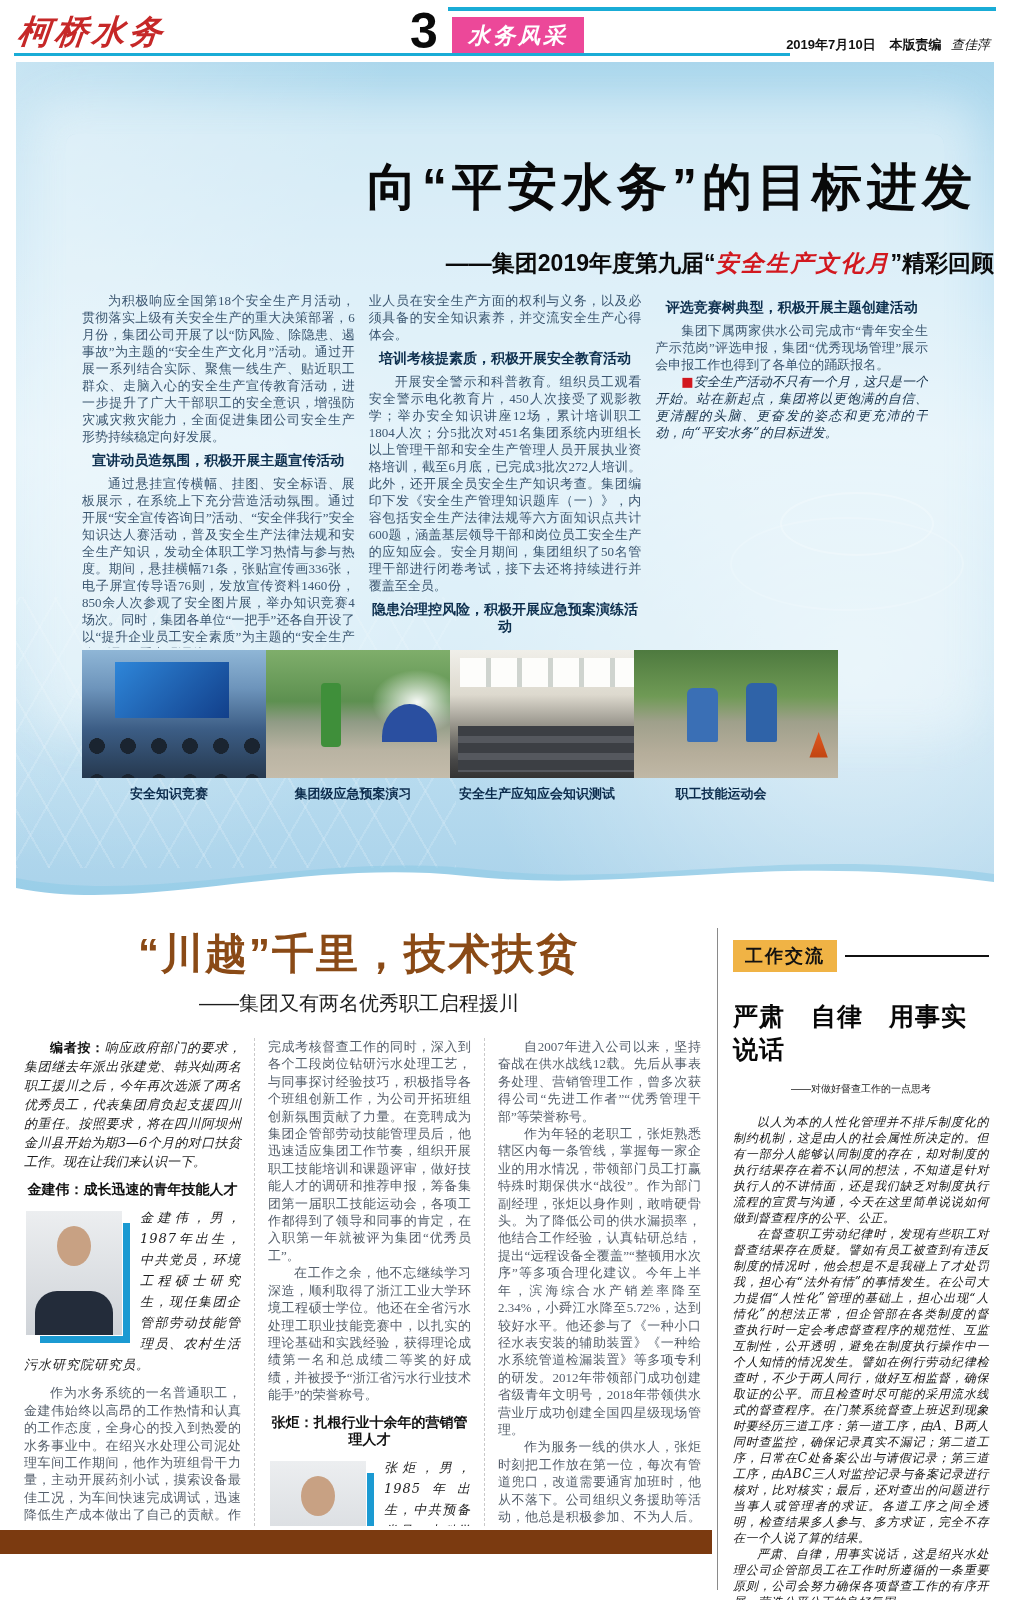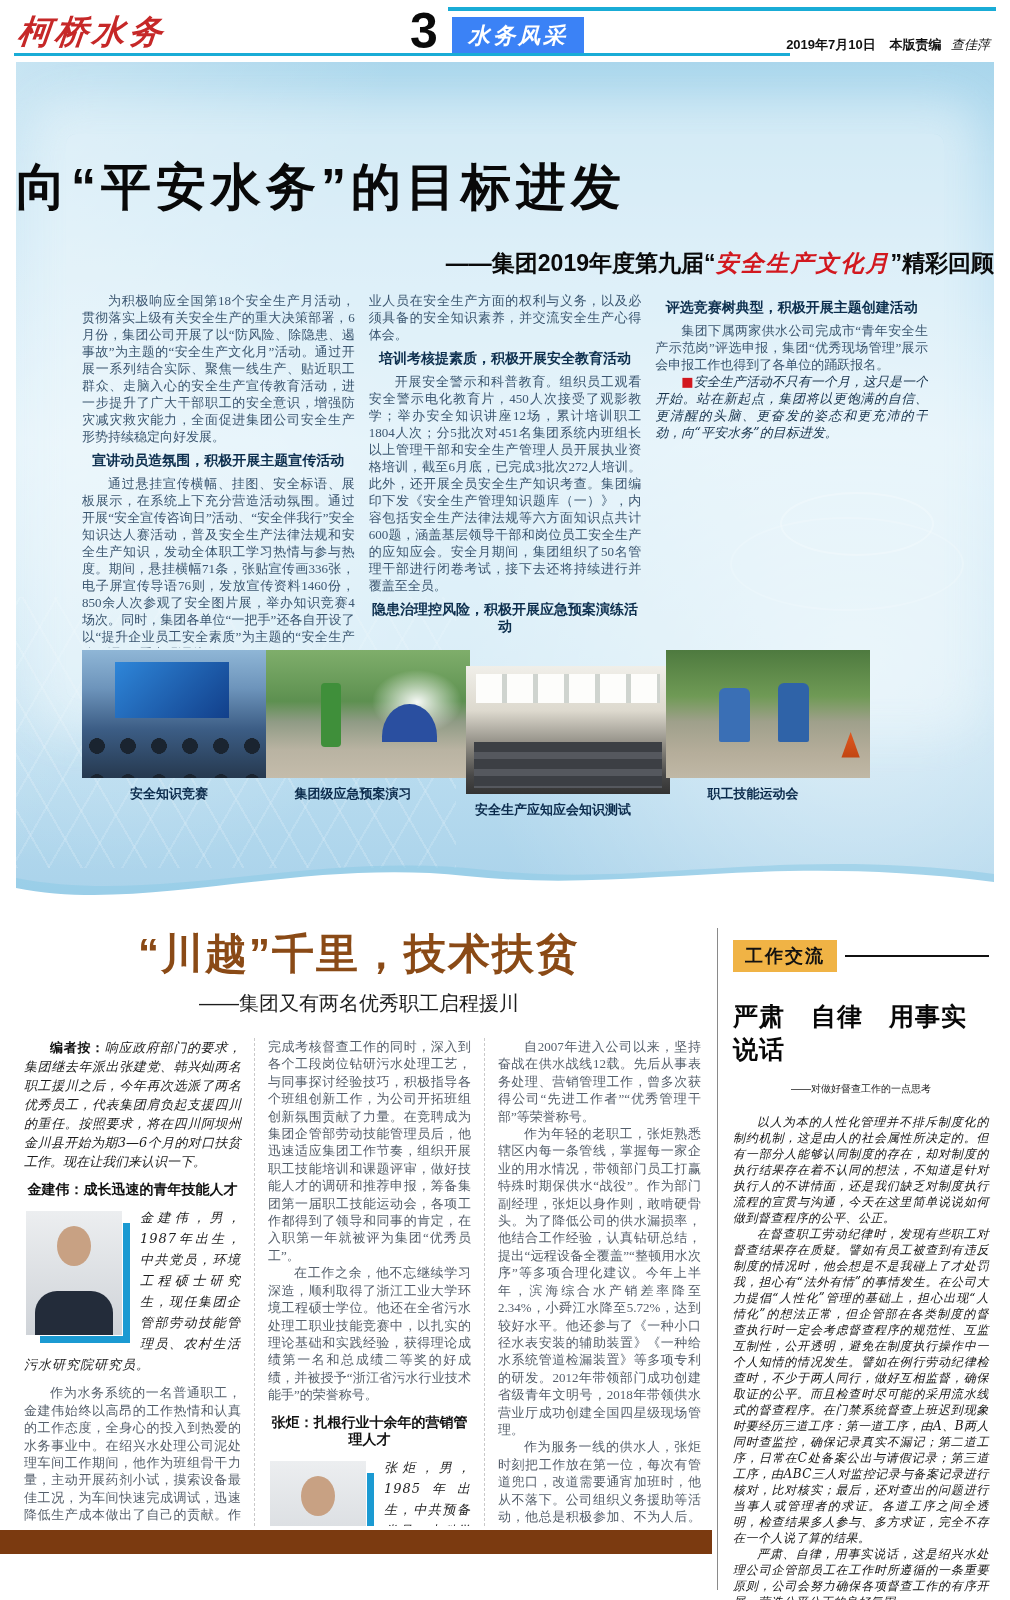--- a/index.html
+++ b/index.html
@@ -3,21 +3,21 @@
 <meta charset="utf-8">
 <style>
   html,body{margin:0;padding:0;}
   body{width:1010px;height:1600px;position:relative;background:#ffffff;overflow:hidden;
        font-family:"Liberation Sans",sans-serif;}
   
   .masthead{position:absolute;left:0;top:0;width:1010px;height:62px;background:#fff;}
   .logo{position:absolute;left:18px;top:10px;font-family:"DejaVu Serif",serif;font-style:italic;
         font-weight:700;font-size:33px;color:#c62828;transform:skew(-6deg);letter-spacing:4px;}
   .pagenum{position:absolute;left:410px;top:2px;font-size:50px;font-weight:900;color:#0a0a0a;}
-  .secbox{position:absolute;left:452px;top:17px;background:#3b82f6;color:#ffffff;
+  .secbox{position:absolute;left:452px;top:17px;background:#ec4899;color:#ffffff;
           font-size:22px;font-weight:800;font-style:italic;padding:4px 16px;letter-spacing:3px;}
   .line-top{position:absolute;left:448px;right:14px;top:7px;height:4px;background:#19acd6;}
   .line-bottom{position:absolute;left:14px;top:53px;width:776px;height:3px;background:#19acd6;}
   .dateline{position:absolute;right:20px;top:36px;font-size:13px;color:#111;margin-left:16px;}
   .dateline .b{font-weight:700;}
   .dateline .ed{font-family:"DejaVu Serif",serif;font-style:italic;margin-left:6px;}
   
   .banner{position:absolute;left:16px;top:62px;width:978px;height:846px;overflow:hidden;
           background:linear-gradient(180deg,#a9d6ec 0%,#c6e4f4 22%,#d9eef9 45%,#c4e3f3 70%,#a9d2ea 100%);}
   .banner .sheen{position:absolute;inset:0;background:
@@ -26,21 +26,21 @@
       linear-gradient(115deg,rgba(255,255,255,.35) 0%,transparent 28%);}
   .banner .grid{position:absolute;left:0;bottom:40px;width:45%;height:32%;opacity:.5;background:
       repeating-linear-gradient(60deg,rgba(255,255,255,.35) 0 2px,transparent 2px 28px),
       repeating-linear-gradient(-60deg,rgba(255,255,255,.28) 0 2px,transparent 2px 32px);}
   .ripple{position:absolute;border:2px solid rgba(255,255,255,.4);border-radius:50%;}
   .r1{right:60px;top:430px;width:150px;height:60px;}
   .r2{right:30px;top:455px;width:230px;height:90px;border-color:rgba(255,255,255,.25);}
   .panel{position:absolute;left:50px;top:72px;right:50px;height:565px;background:rgba(238,247,252,.55);
          box-shadow:0 0 45px 35px rgba(238,247,252,.55);border-radius:10px;}
   .wave{position:absolute;left:0;bottom:0;width:100%;height:64px;}
-  .f-title{position:absolute;left:0;right:17px;top:98px;text-align:left;font-size:50px;line-height:1.1;
+  .f-title{position:absolute;left:0;right:17px;top:98px;text-align:right;font-size:50px;line-height:1.1;
            font-weight:900;color:#090909;letter-spacing:5px;}
   .f-sub{position:absolute;left:0;right:0;top:186px;text-align:right;font-size:23px;font-weight:700;color:#0a0a0a;}
   .f-sub .red{color:#d2181f;font-family:"DejaVu Serif",serif;font-style:italic;letter-spacing:2px;}
   .f-cols{position:absolute;left:66px;top:230px;width:846px;height:356px;display:flex;gap:14px;overflow:hidden;}
   .f-col{flex:1;font-family:"Liberation Serif",serif;font-size:13px;line-height:17px;
          color:#3b5670;text-align:justify;}
   .f-col p{margin:0;text-indent:2em;}
   .f-col p.noindent{text-indent:0;}
   .f-col h4{margin:7px 0 6px;text-align:center;font-family:"Liberation Sans",sans-serif;
             font-size:14px;font-weight:700;color:#0d2f4e;}
@@ -169,21 +169,21 @@
       <div class="cap">安全知识竞赛</div>
     </figure>
     <figure class="pfig" style="margin:0;">
       <div class="photo ph2">
         <div class="smoke"></div>
         <div class="tunnel"></div>
         <div class="fireman"></div>
       </div>
       <div class="cap">集团级应急预案演习</div>
     </figure>
-    <figure class="pfig" style="margin:16px;">
+    <figure class="pfig" style="margin:0;">
       <div class="photo ph3">
         <div class="windows"></div>
         <div class="desks"></div>
       </div>
       <div class="cap">安全生产应知应会知识测试</div>
     </figure>
     <figure class="pfig" style="margin:0;">
       <div class="photo ph4">
         <div class="w1"></div>
         <div class="w2"></div>

